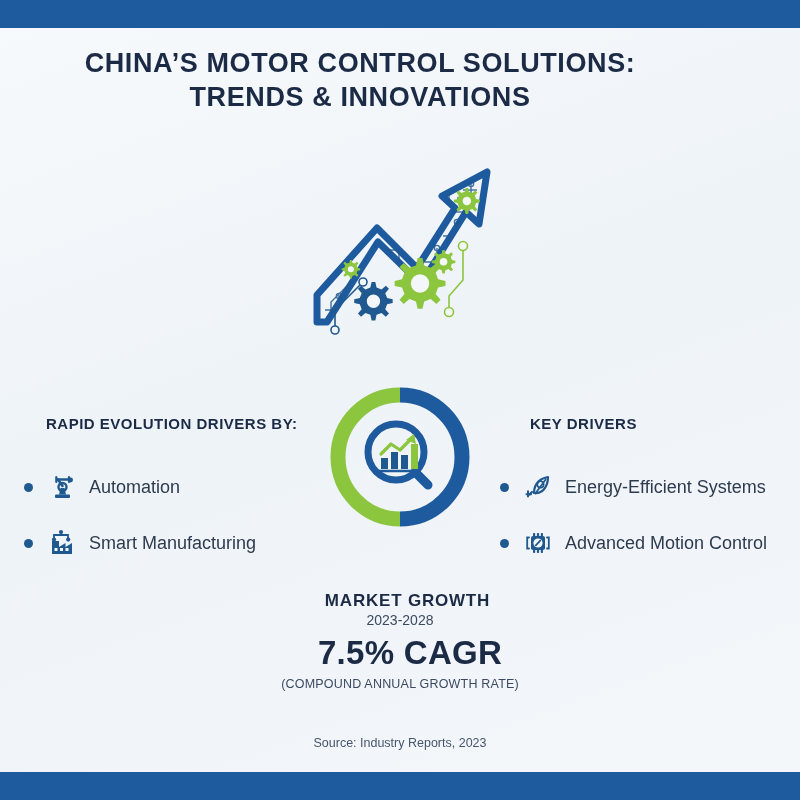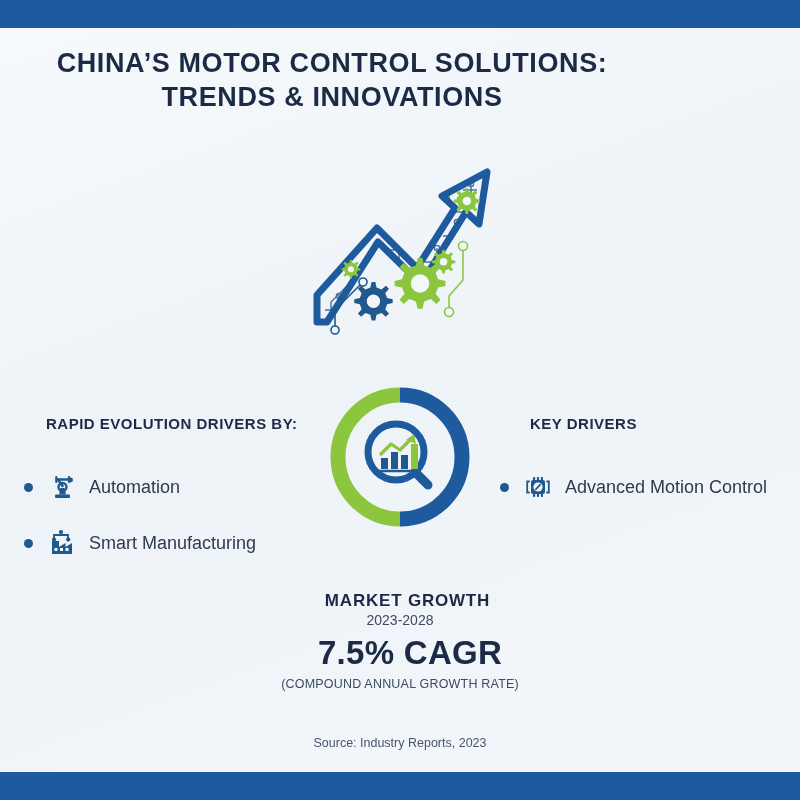--- a/index.html
+++ b/index.html
@@ -29,23 +29,24 @@
     width: 800px;
     background: #1d5a9e;
   }
   .frame-bar.top    { top: 0;  height: 28px; }
   .frame-bar.bottom { top: 772px; height: 28px; }
 
   
   .title-block {
     position: absolute;
     top: 46px;
-    left: 8px;
+    left: 0;
     width: 648px;
     text-align: center;
+    padding-left: 36px;
   }
   .title-line {
     font-family: "Liberation Sans", sans-serif;
     font-size: 27px;
     font-weight: bold;
     letter-spacing: 0.6px;
     color: #1b2a45;
     line-height: 34px;
     white-space: nowrap;
   }
@@ -311,20 +312,34 @@
           <circle cx="20.2" cy="10.6" r="2.1"></circle>
         </svg>
       </span>
       <span class="bullet-label">Smart Manufacturing</span>
     </div>
   </div>
 
   <div class="column right">
     <div class="col-heading">KEY DRIVERS</div>
 
+    <div class="bullet-row">
+      <span class="bullet-dot"></span>
+      <span class="bullet-icon">
+        <svg width="28" height="28" viewBox="0 0 28 28" xmlns="http://www.w3.org/2000/svg">
+          <path d="M10 20 C10 10 17 5 24 4 C24 13 19 21 10 20 Z" fill="none" stroke="#20598f" stroke-width="2.2" stroke-linejoin="round"></path>
+          <path d="M11 21 L22 6" stroke="#20598f" stroke-width="1.8" fill="none"></path>
+          <path d="M8 19 L5.5 21.5" stroke="#20598f" stroke-width="2.2" stroke-linecap="round"></path>
+          <path d="M4 18.2 L4 23.5" stroke="#20598f" stroke-width="2" stroke-linecap="round"></path>
+          <path d="M7 21.2 L2.5 21.2" stroke="#20598f" stroke-width="2" stroke-linecap="round"></path>
+          <circle cx="16.5" cy="11.5" r="3.2" fill="none" stroke="#20598f" stroke-width="1.6"></circle>
+        </svg>
+      </span>
+      <span class="bullet-label">Energy-Efficient Systems</span>
+    </div>
 
     <div class="bullet-row">
       <span class="bullet-dot"></span>
       <span class="bullet-icon">
         <svg width="28" height="28" viewBox="0 0 28 28" xmlns="http://www.w3.org/2000/svg">
           <rect x="7" y="7" width="14" height="14" rx="2" fill="#20598f"></rect>
           <circle cx="14" cy="14" r="4.6" fill="#f4f7fa"></circle>
           <line x1="11.8" y1="16.3" x2="16.2" y2="11.6" stroke="#20598f" stroke-width="1.7" stroke-linecap="round"></line>
           <g fill="#20598f">
             <rect x="9" y="4" width="2.2" height="3.4" rx="0.8"></rect>

